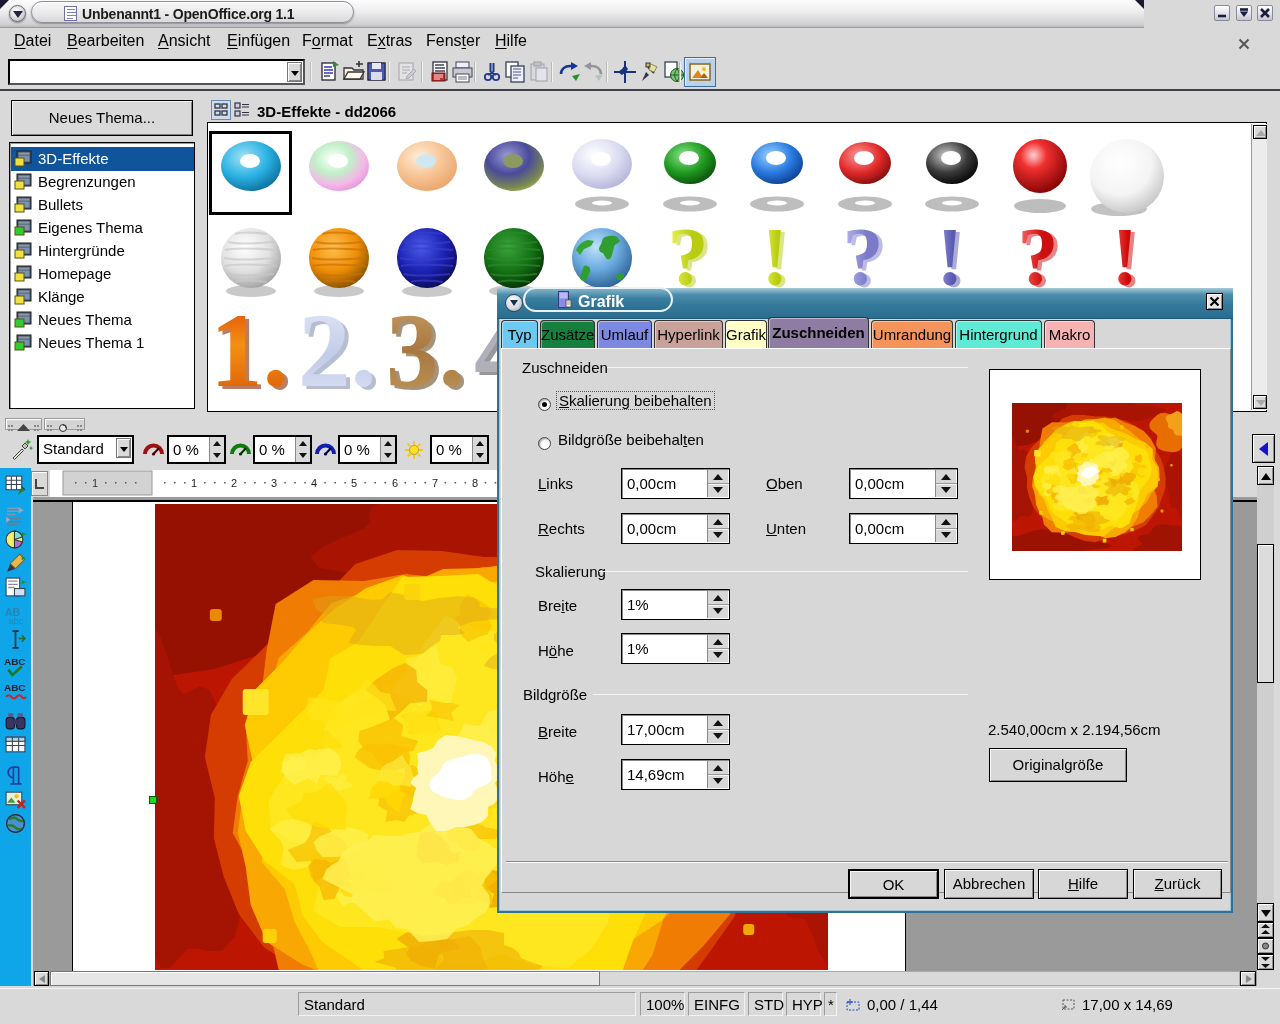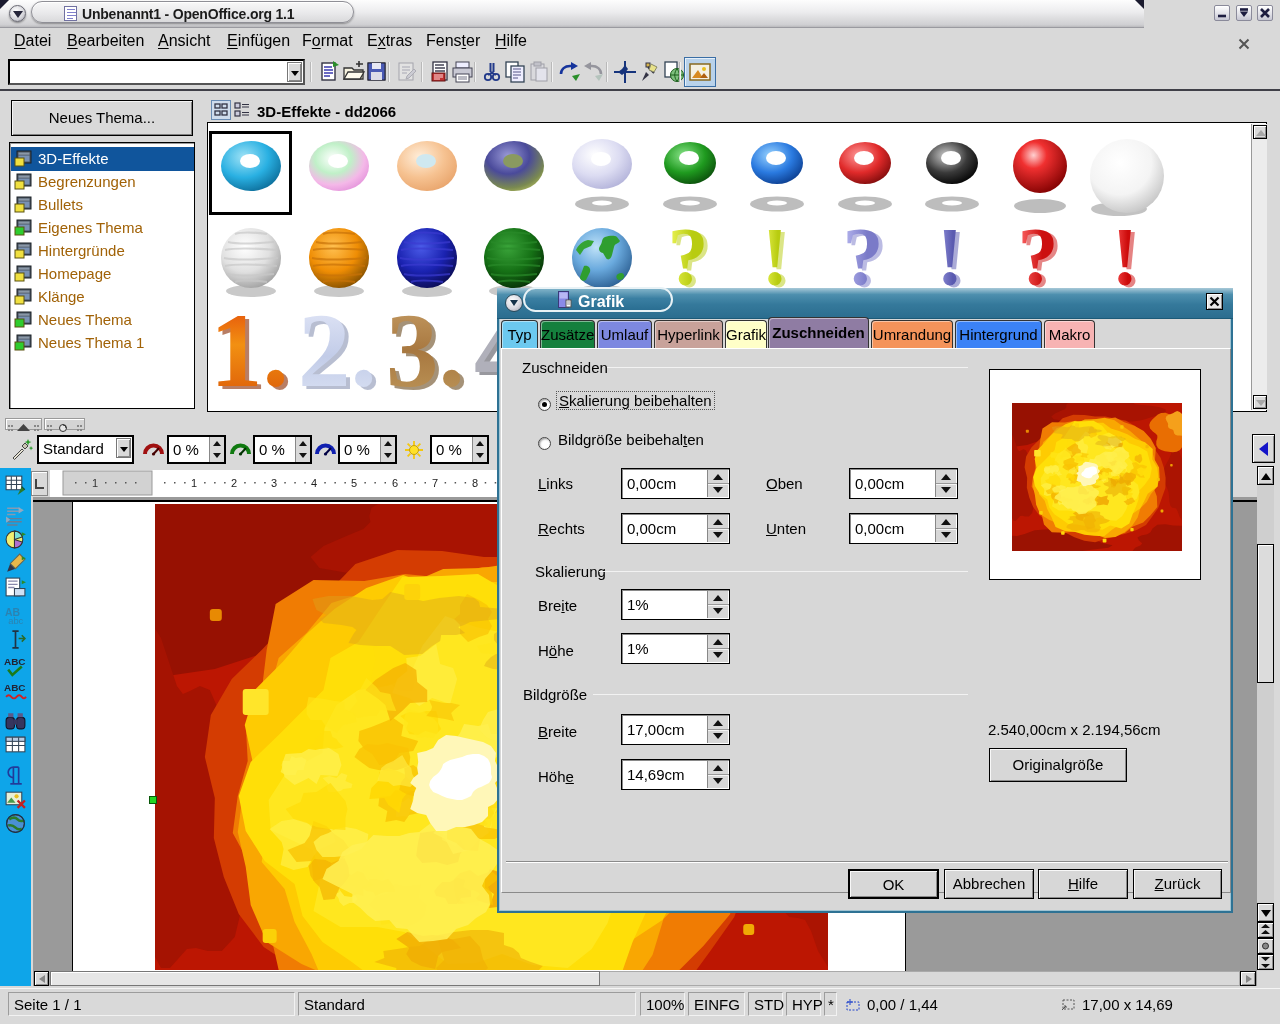--- a/index.html
+++ b/index.html
@@ -29,21 +29,21 @@
 box-shadow:inset 1px 1px 0 #fff,inset -1px -1px 0 #888}
 .combo-btn:after{content:"";position:absolute;left:3px;top:8px;border:4px solid transparent;border-top:5px solid #000}
 .ticon{position:absolute;top:6px;width:24px;height:24px}
 .vi{position:absolute;left:4px;width:23px;height:23px}
 .tsep{position:absolute;top:8px;width:2px;height:20px;background:#b9b9b9;border-right:1px solid #f2f2f2}
 
 #newtheme{position:absolute;left:11px;top:100px;width:182px;height:36px;background:#d9d9d9;border:1px solid #000;
 box-shadow:inset 1px 1px 0 #f4f4f4,inset -1px -1px 0 #808080;font-size:15px;text-align:center;line-height:34px}
 #themelist{position:absolute;left:9px;top:142px;width:186px;height:267px;background:#fff;border:1px solid #000;
 box-shadow:inset 1px 1px 0 #9a9a9a;font-size:15px}
-.titem{position:absolute;left:1px;width:183px;height:24px;color:#a16207}
+.titem{position:absolute;left:1px;width:183px;height:24px;color:#000000}
 .titem .lbl{position:absolute;left:27px;top:3px}
 .titem.sel{background:#10559c;color:#fff}
 .th-ic{position:absolute;left:3px;top:3px;width:19px;height:17px}
 #galhead{position:absolute;left:207px;top:100px;width:1060px;height:22px}
 #galtitle{position:absolute;left:257px;top:3px;font-size:15px;font-weight:bold;color:#000}
 #galbox{position:absolute;left:207px;top:122px;width:1060px;height:290px;background:#fff;border:1px solid #000}
 #galscroll{position:absolute;left:1043px;top:1px;width:16px;height:286px;background:#ececec;border-left:1px solid #999}
 
 #splitrow{position:absolute;left:0;top:412px;width:1280px;height:21px;background:#d9d9d9}
 .grip{position:absolute;top:6px;height:12px;background:#d4d4d4;border:1px solid #9a9a9a;box-shadow:inset 1px 1px 0 #fff}
@@ -987,23 +987,20 @@
       <path d="M7.5 1L12 5H3zM7.5 7l4.5 4H3z" fill="#111"></path>
     </svg></div>
 <div class="sb-btn" style="left:1257px;top:938px;width:17px;height:16px"><circle></circle><svg width="15" height="14" viewBox="0 0 15 14">
       <circle cx="7.5" cy="7" r="3" fill="#888" stroke="#333"></circle>
     </svg></div>
 <div class="sb-btn" style="left:1257px;top:954px;width:17px;height:16px"><svg width="15" height="14" viewBox="0 0 15 14">
       <path d="M7.5 6L12 2H3zM7.5 13l4.5-4H3z" fill="#111"></path>
     </svg></div>
 
 <div id="statusbar">
- <div class="spanel" style="left:8px;width:287px">
-      <b>Seite 1 / 1</b>
-    </div>
  <div class="spanel" style="left:298px;width:338px">
       <b>Standard</b>
     </div>
  <div class="spanel" style="left:640px;width:45px">
       <b>100%</b>
     </div>
  <div class="spanel" style="left:688px;width:57px">
       <b>EINFG</b>
     </div>
  <div class="spanel" style="left:748px;width:35px">
@@ -1048,21 +1045,21 @@
         </svg></div>
  </div>
  <div id="dtabs" style="position:absolute;left:0;top:29px;width:628px;height:31px;font-size:15px">
   <div class="dtab" style="left:2px;width:37px;background:#6cc9ef">Typ</div>
   <div class="dtab" style="left:41px;width:55px;background:#15803d">Zusätze</div>
   <div class="dtab" style="left:98px;width:55px;background:#7d88e0">Umlauf</div>
   <div class="dtab" style="left:155px;width:69px;background:#c8a29a">Hyperlink</div>
   <div class="dtab" style="left:226px;width:42px;background:#ffffc8">Grafik</div>
   <div class="dtab sel" style="left:269px;width:101px;background:#8f7ca3">Zuschneiden</div>
   <div class="dtab" style="left:372px;width:82px;background:#f4935a">Umrandung</div>
-  <div class="dtab" style="left:456px;width:87px;background:#3b82f6">Hintergrund</div>
+  <div class="dtab" style="left:456px;width:87px;background:#5eead4">Hintergrund</div>
   <div class="dtab" style="left:545px;width:51px;background:#f7b3b3">Makro</div>
  </div>
  <div id="dcontent" style="position:absolute;left:2px;top:60px;width:730px;height:545px;background:#d7d7d7;border:1px solid #fff;border-right-color:#8a8a8a;border-bottom-color:#8a8a8a;font-size:15px;color:#000">
   <span class="glabel" style="left:20px;top:10px">Zuschneiden</span>
       <div class="gline" style="left:105px;top:18px;width:361px"></div>
   <div class="radio sel" style="left:36px;top:49px"></div>
   <span style="position:absolute;left:54px;top:42px;border:1px dotted #555;padding:0 2px"><u>S</u>kalierung beibehalten</span>
   <div class="radio" style="left:36px;top:88px"></div>
   <span style="position:absolute;left:56px;top:82px">Bildgröße beibehal<u>t</u>en</span>
   <span style="position:absolute;left:36px;top:126px"><u>L</u>inks</span>

